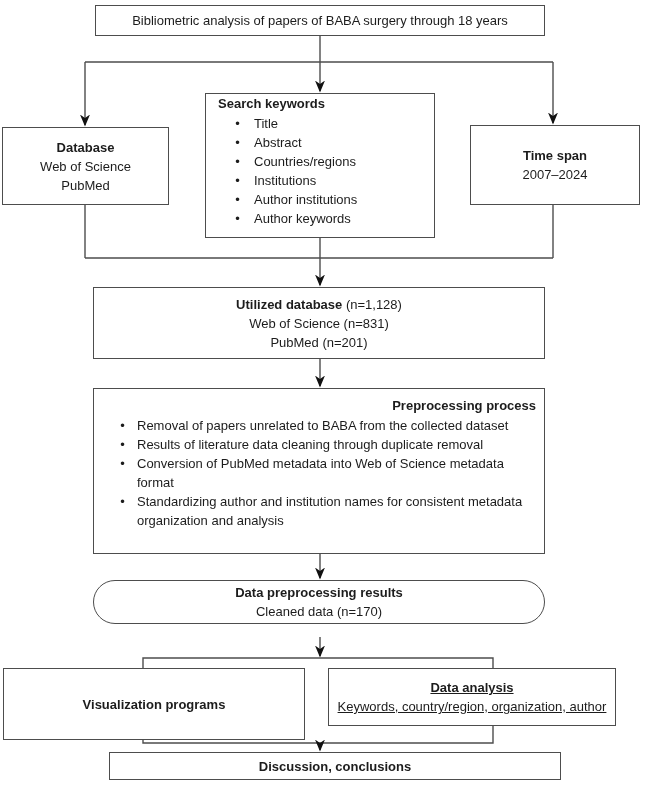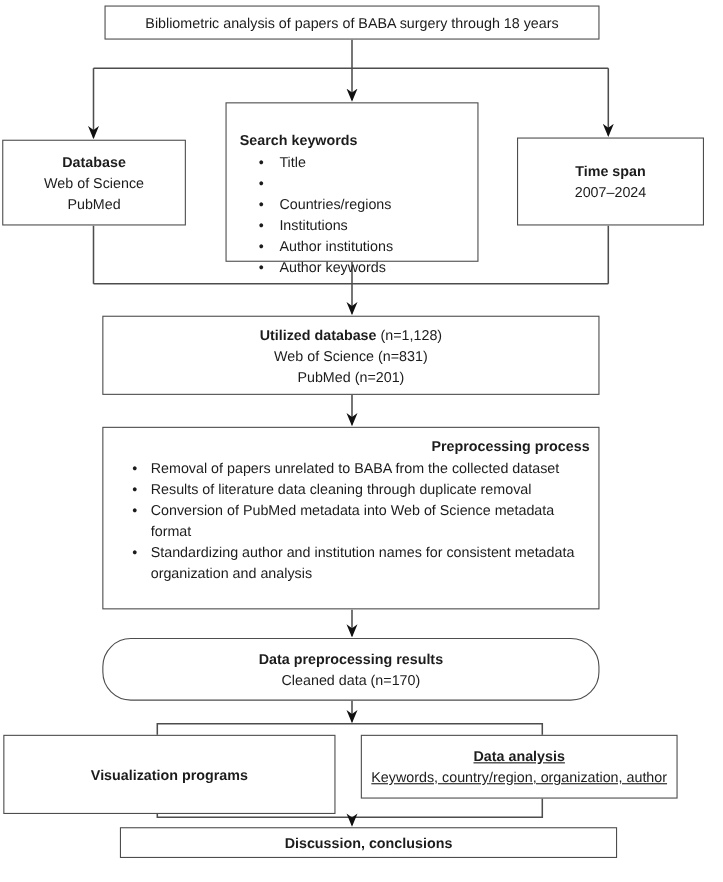--- a/index.html
+++ b/index.html
@@ -13,21 +13,21 @@
     position:absolute;background:#fff;border:1px solid #4d4d4d;
     box-sizing:border-box;line-height:19px;
   }
   .box.centered{display:flex;flex-direction:column;align-items:center;justify-content:center;text-align:right;}
   .bold{font-weight:bold;}
   ul.bullets{list-style:none;margin:1px 0 0 0;padding:0;}
   ul.bullets li{display:flex;align-items:flex-start;}
   ul.bullets .bullet{flex:0 0 auto;text-align:center;}
   ul.bullets .bullet-text{flex:1 1 auto;}
   
-  #kw-box{padding:24px 6px 0 12px;}
+  #kw-box{padding:0 6px 0 12px;}
   #kw-box ul.bullets .bullet{width:13px;margin-left:13px;margin-right:10px;}
   
   #prep-box{padding:7px 8px 0 0;}
   #prep-box .box-title{text-align:right;}
   #prep-box ul.bullets .bullet{width:13px;margin-left:22px;margin-right:8px;}
 </style>
 </head>
 <body>
 
 <div id="canvas">
@@ -75,20 +75,21 @@
 
   <div class="box" id="kw-box" style="left:205px;top:93px;width:230px;height:145px;">
     <div class="bold box-title">Search keywords</div>
     <ul class="bullets">
         <li>
           <span class="bullet">•</span>
           <span class="bullet-text">Title</span>
         </li>
         <li>
           <span class="bullet">•</span>
+          <span class="bullet-text">Abstract</span>
         </li>
         <li>
           <span class="bullet">•</span>
           <span class="bullet-text">Countries/regions</span>
         </li>
         <li>
           <span class="bullet">•</span>
           <span class="bullet-text">Institutions</span>
         </li>
         <li>
@@ -128,21 +129,21 @@
           <span class="bullet">•</span>
           <span class="bullet-text">Conversion of PubMed metadata into Web of Science metadata format</span>
         </li>
         <li>
           <span class="bullet">•</span>
           <span class="bullet-text">Standardizing author and institution names for consistent metadata organization and analysis</span>
         </li>
       </ul>
   </div>
 
-  <div class="box centered" id="results-box" style="left:93px;top:580px;width:452px;height:57px;border-radius:26px;">
+  <div class="box centered" id="results-box" style="left:93px;top:580px;width:452px;height:44px;border-radius:26px;">
     <div class="bold">Data preprocessing results</div>
     <div>Cleaned data (n=170)</div>
   </div>
 
   <div class="box centered" id="viz-box" style="left:3px;top:668px;width:302px;height:72px;">
     <div class="bold">Visualization programs</div>
   </div>
 
   <div class="box centered" id="analysis-box" style="left:328px;top:668px;width:288px;height:58px;text-decoration:underline;">
     <div class="bold">Data analysis</div>

